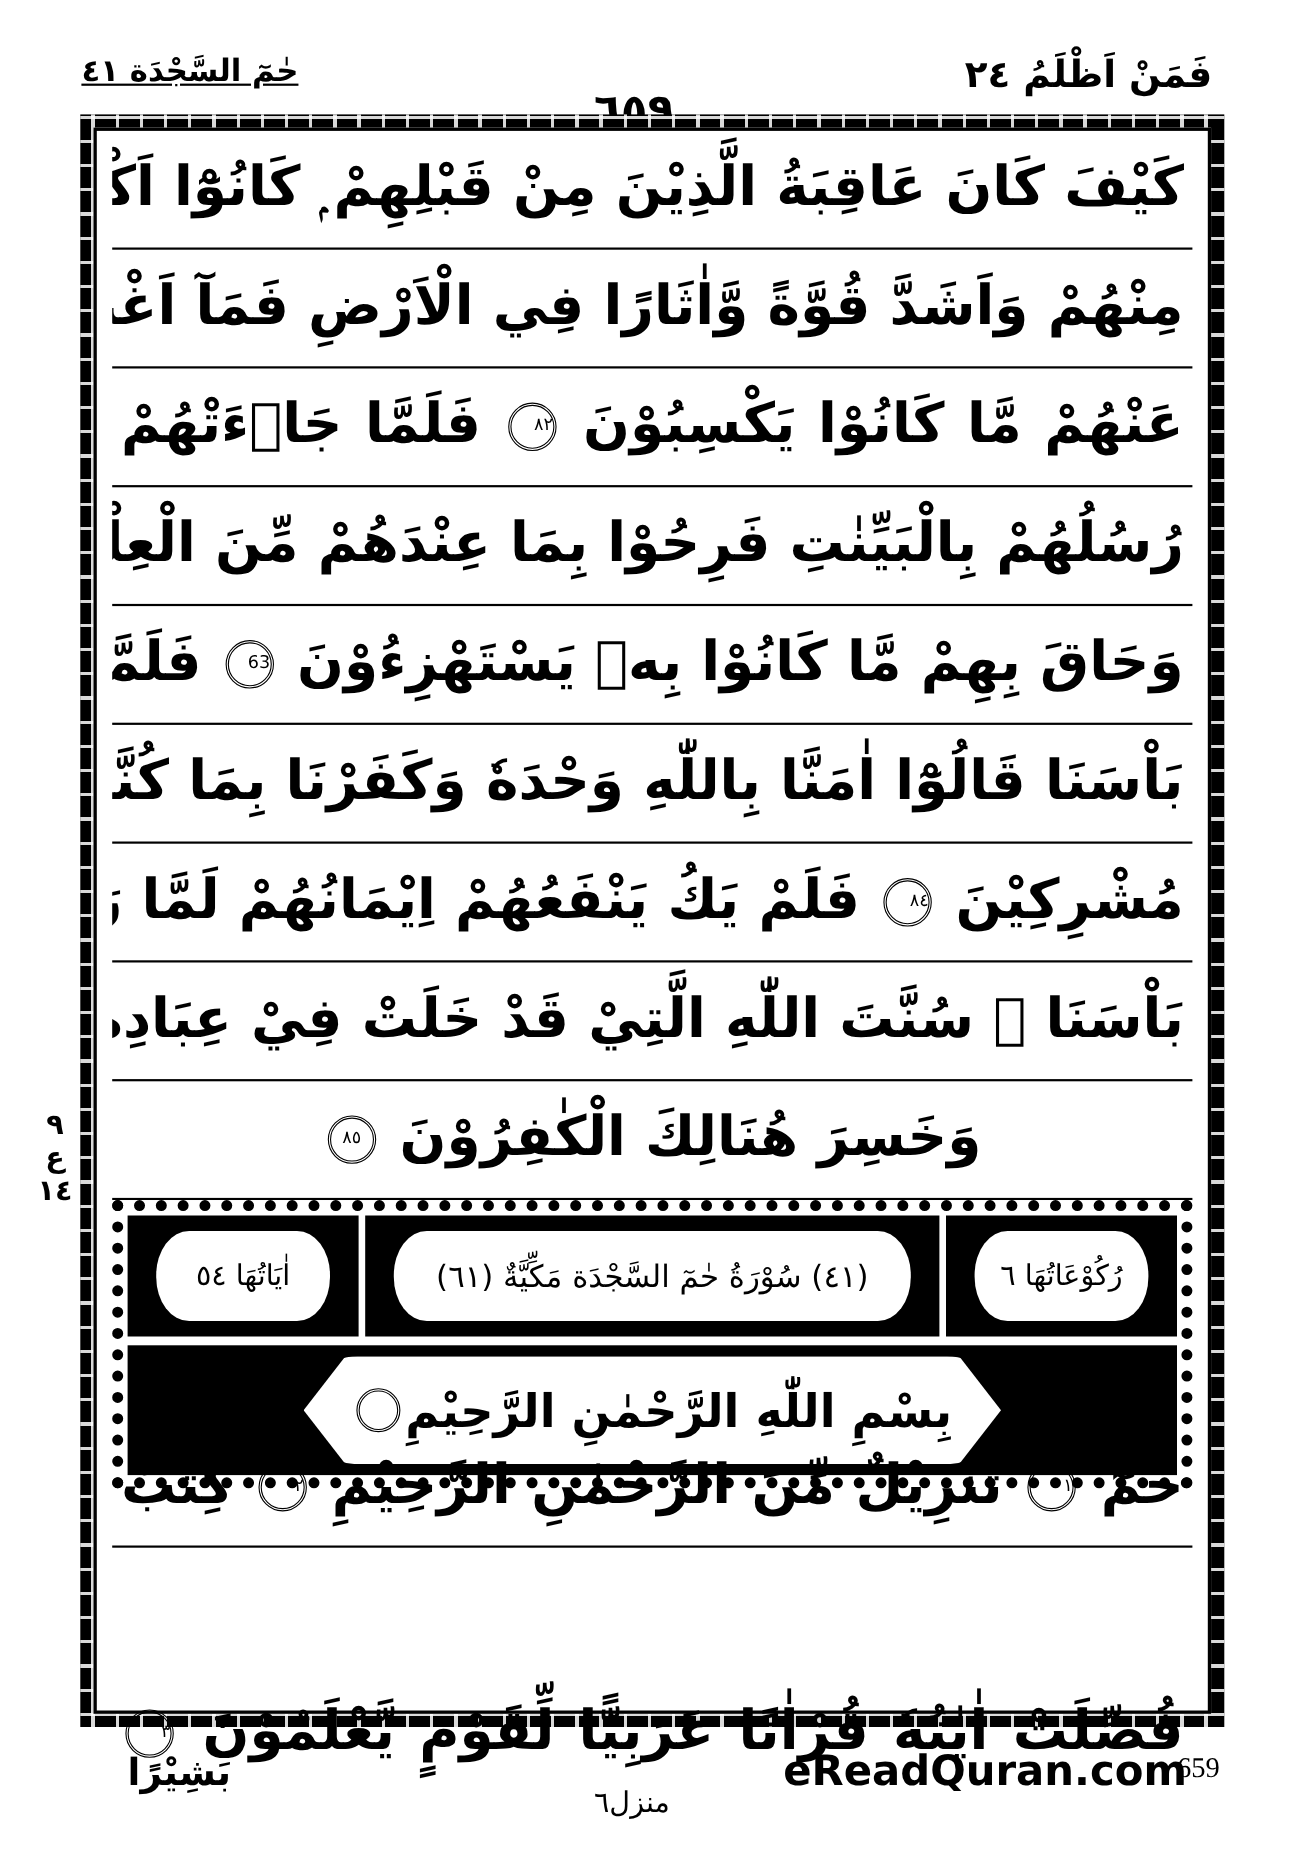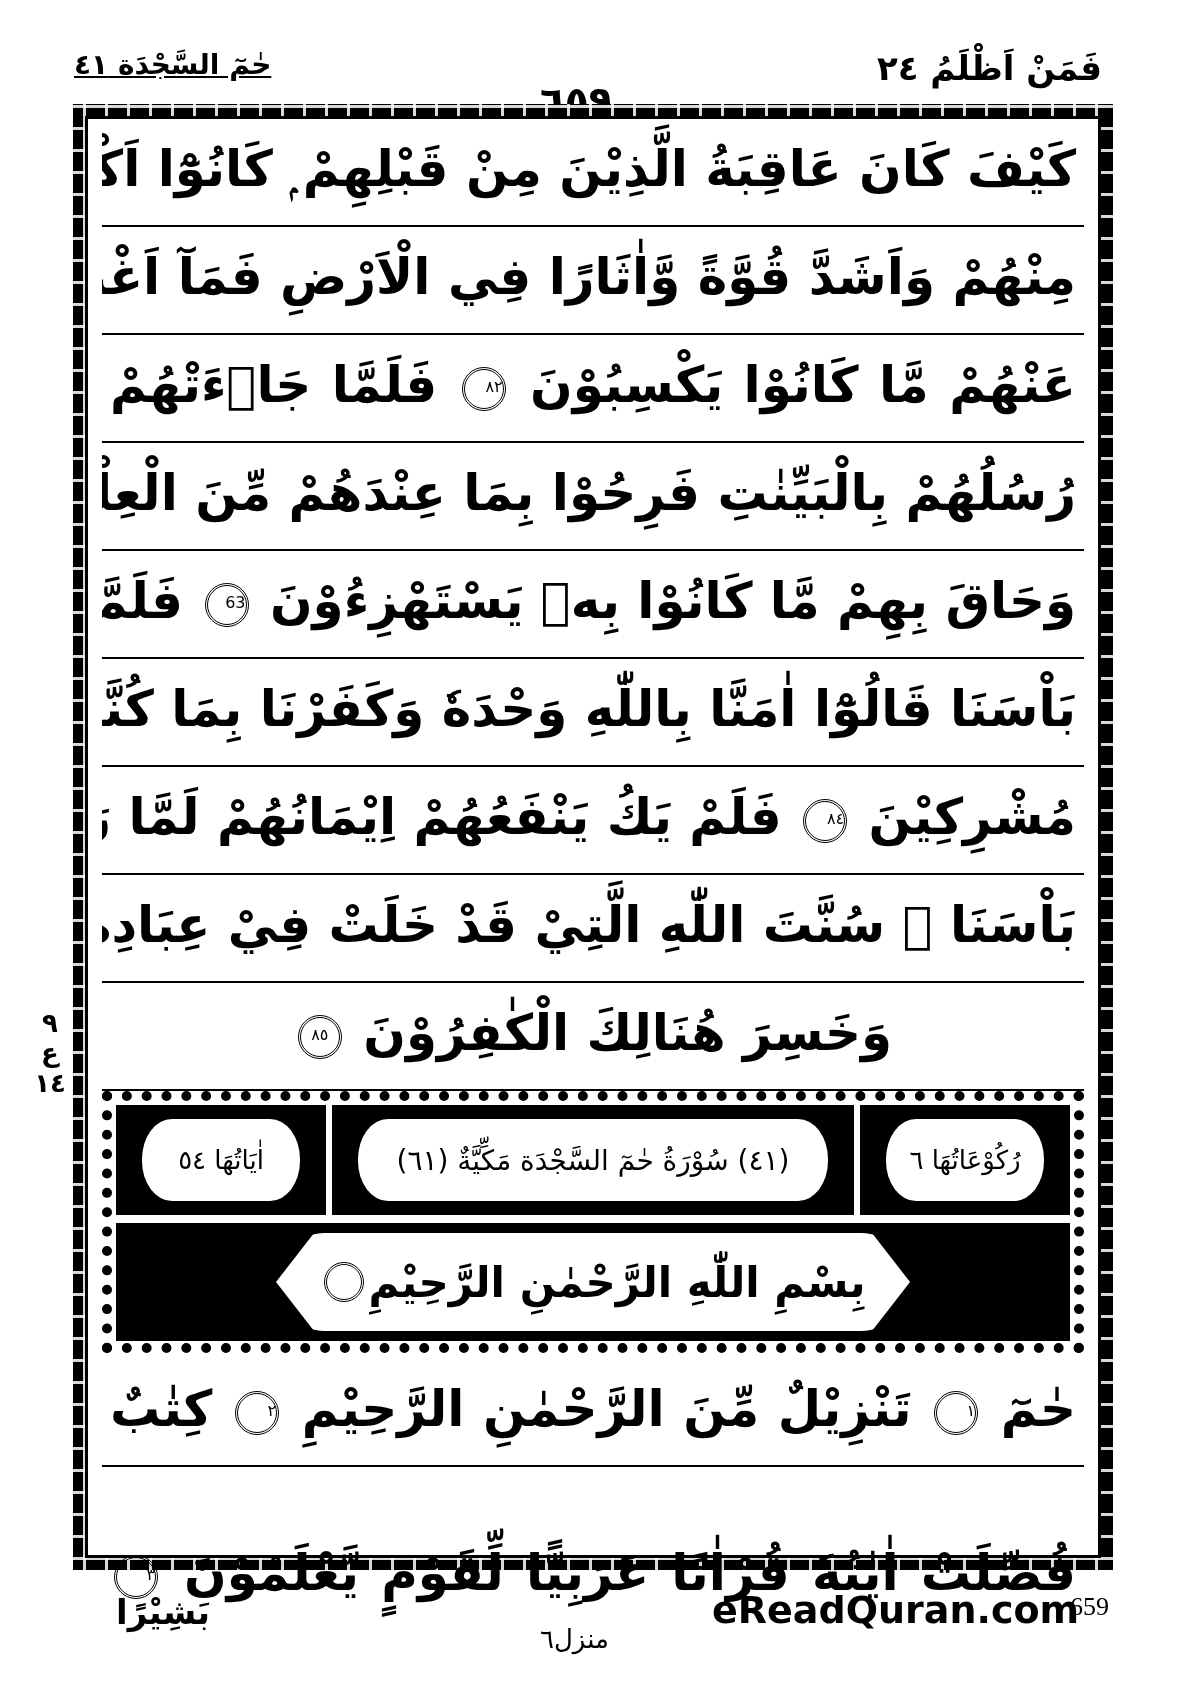--- a/index.html
+++ b/index.html
@@ -134,21 +134,21 @@
         </div>
       </div>
       <div class="bism-row">
         <div class="bism-inner">
           <span>بِسْمِ اللّٰهِ الرَّحْمٰنِ الرَّحِيْمِ</span>
           <span class="ayah" style="width:34px;height:34px"></span>
         </div>
       </div>
     </div>
 
-    <div class="line" style="top:1240px">
+    <div class="line" style="top:1180px">
       <span>حٰمٓ</span>
       <span class="ayah">١</span>
       <span>تَنْزِيْلٌ مِّنَ الرَّحْمٰنِ الرَّحِيْمِ</span>
       <span class="ayah">٢</span>
       <span>كِتٰبٌ</span>
     </div>
     <div class="line" style="top:1404px; border-bottom:none">
       <span>فُصِّلَتْ اٰيٰتُهٗ قُرْاٰنًا عَرَبِيًّا لِّقَوْمٍ يَّعْلَمُوْنَ</span>
       <span class="ayah">٣</span>
     </div>

